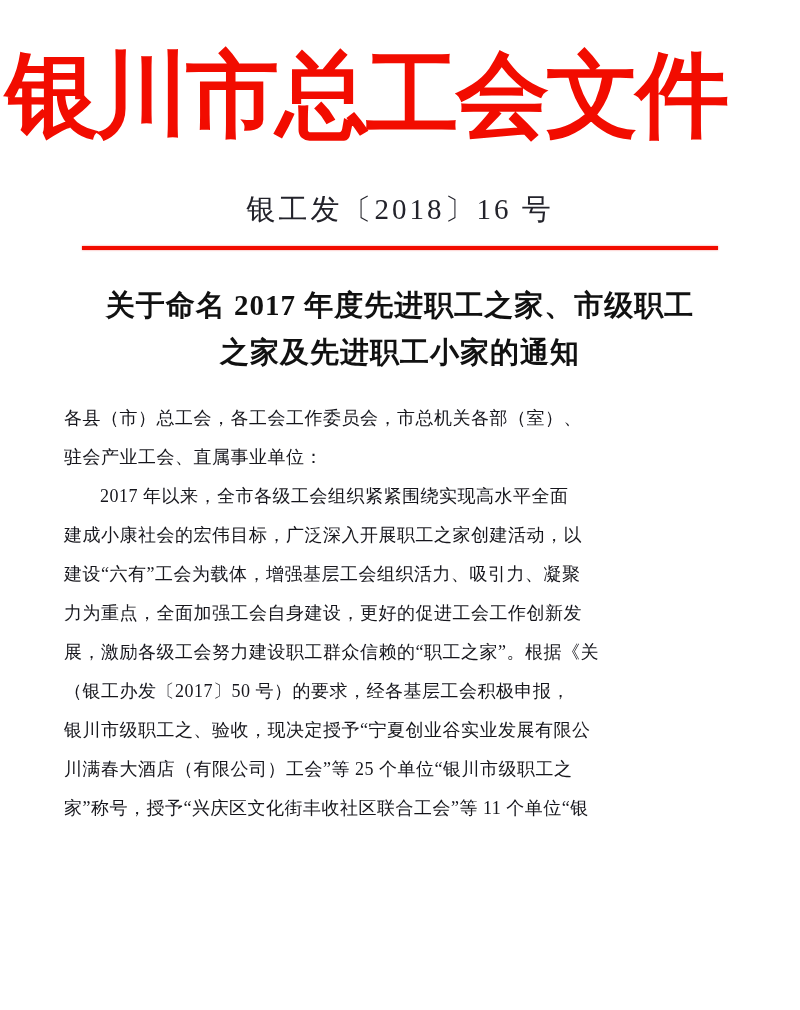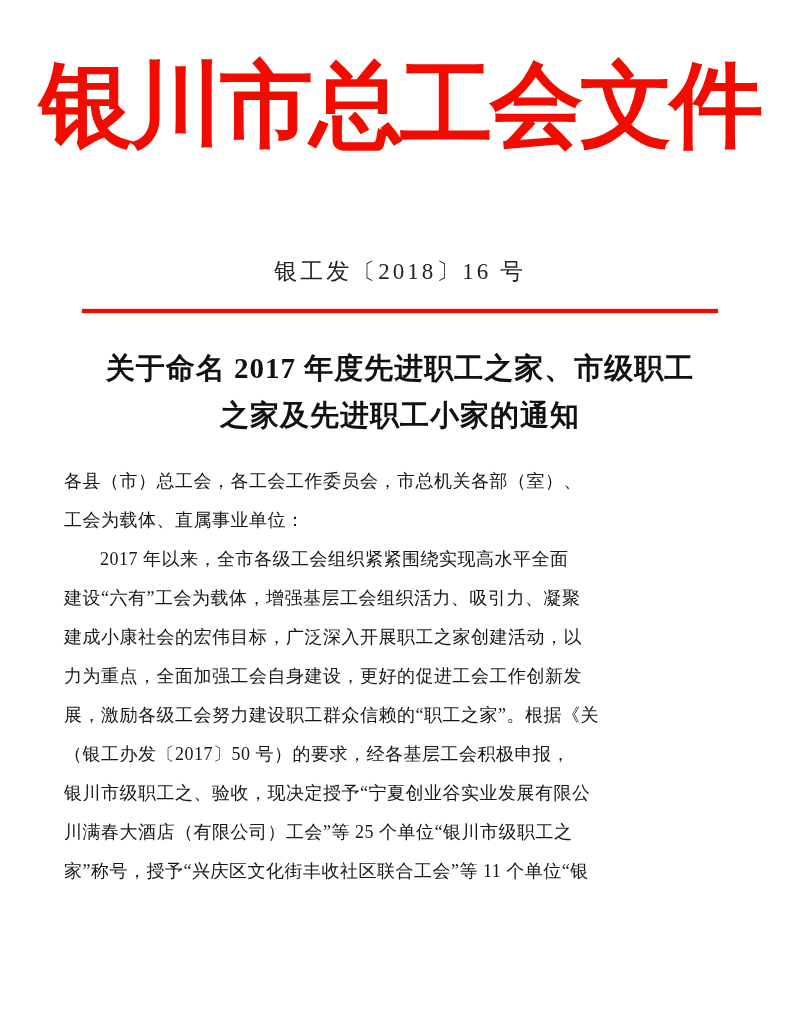--- a/index.html
+++ b/index.html
@@ -10,37 +10,37 @@
   .page {
     position: relative;
     width: 800px;
     height: 1010px;
     background: #ffffff;
     overflow: hidden;
     font-family: "Liberation Serif", "DejaVu Serif", serif;
     color: #1d1d1d;
   }
   .banner-title {
-    margin: 16px;
+    margin: 6px;
     padding-top: 32px;
     height: 116px;
     line-height: 116px;
-    text-align: center;
+    text-align: left;
     font-size: 93px;
     font-weight: 700;
     letter-spacing: -3px;
     color: #f20c00;
     white-space: nowrap;
   }
   .doc-number {
-    margin-top: 93px;
+    margin-top: 40px;
     height: 30px;
     line-height: 30px;
     text-align: center;
-    font-size: 23px;
+    font-size: 29px;
     letter-spacing: 3px;
     color: #23232b;
   }
   .red-line {
     display: block;
     width: 636px;
     margin: 22px auto 0 auto;
     border: none;
     border-top: 4px solid #f20c00;
     box-shadow: 0 0 2px rgba(242, 12, 0, 0.55);
@@ -80,24 +80,24 @@
 
   <hr class="red-line">
 
   <h2 class="notice-title">
     <span>关于命名 2017 年度先进职工之家、市级职工</span><br>
     <span>之家及先进职工小家的通知</span>
   </h2>
 
   <div class="body-text">
     <div class="body-line">各县（市）总工会，各工会工作委员会，市总机关各部（室）、</div>
-    <div class="body-line">工会为载体、直属事业单位：</div>
+    <div class="body-line">驻会产业工会、直属事业单位：</div>
     <div class="body-line indent">2017 年以来，全市各级工会组织紧紧围绕实现高水平全面</div>
+    <div class="body-line">建成小康社会的宏伟目标，广泛深入开展职工之家创建活动，以</div>
     <div class="body-line">建设“六有”工会为载体，增强基层工会组织活力、吸引力、凝聚</div>
-    <div class="body-line">建成小康社会的宏伟目标，广泛深入开展职工之家创建活动，以</div>
     <div class="body-line">力为重点，全面加强工会自身建设，更好的促进工会工作创新发</div>
     <div class="body-line">展，激励各级工会努力建设职工群众信赖的“职工之家”。根据《关</div>
     <div class="body-line">（银工办发〔2017〕50 号）的要求，经各基层工会积极申报，</div>
     <div class="body-line">银川市级职工之、验收，现决定授予“宁夏创业谷实业发展有限公</div>
     <div class="body-line">川满春大酒店（有限公司）工会”等 25 个单位“银川市级职工之</div>
     <div class="body-line">家”称号，授予“兴庆区文化街丰收社区联合工会”等 11 个单位“银</div>
   </div>
 
 </div>
 

